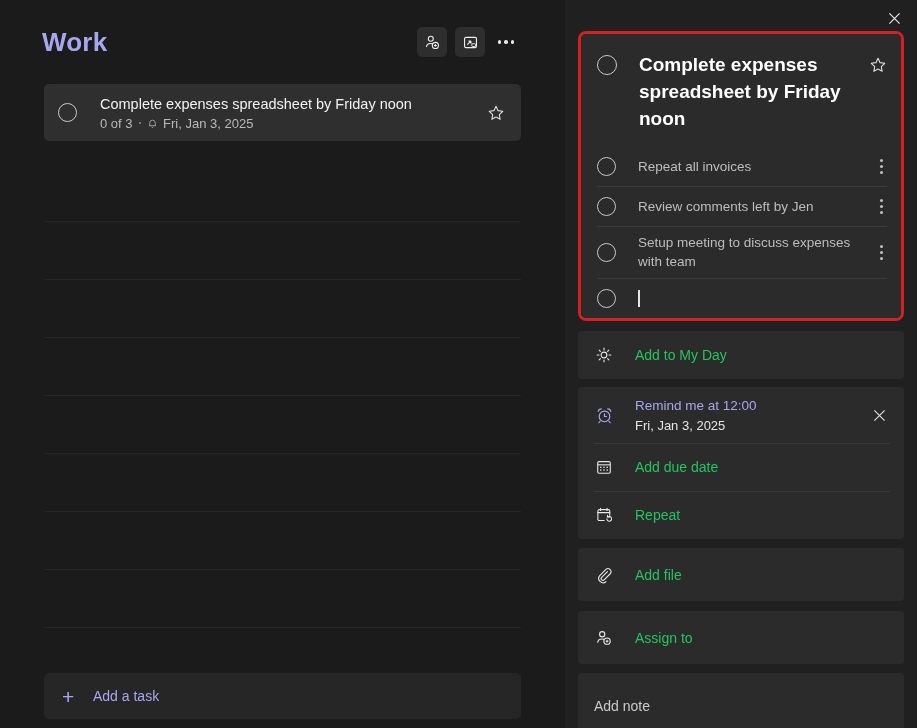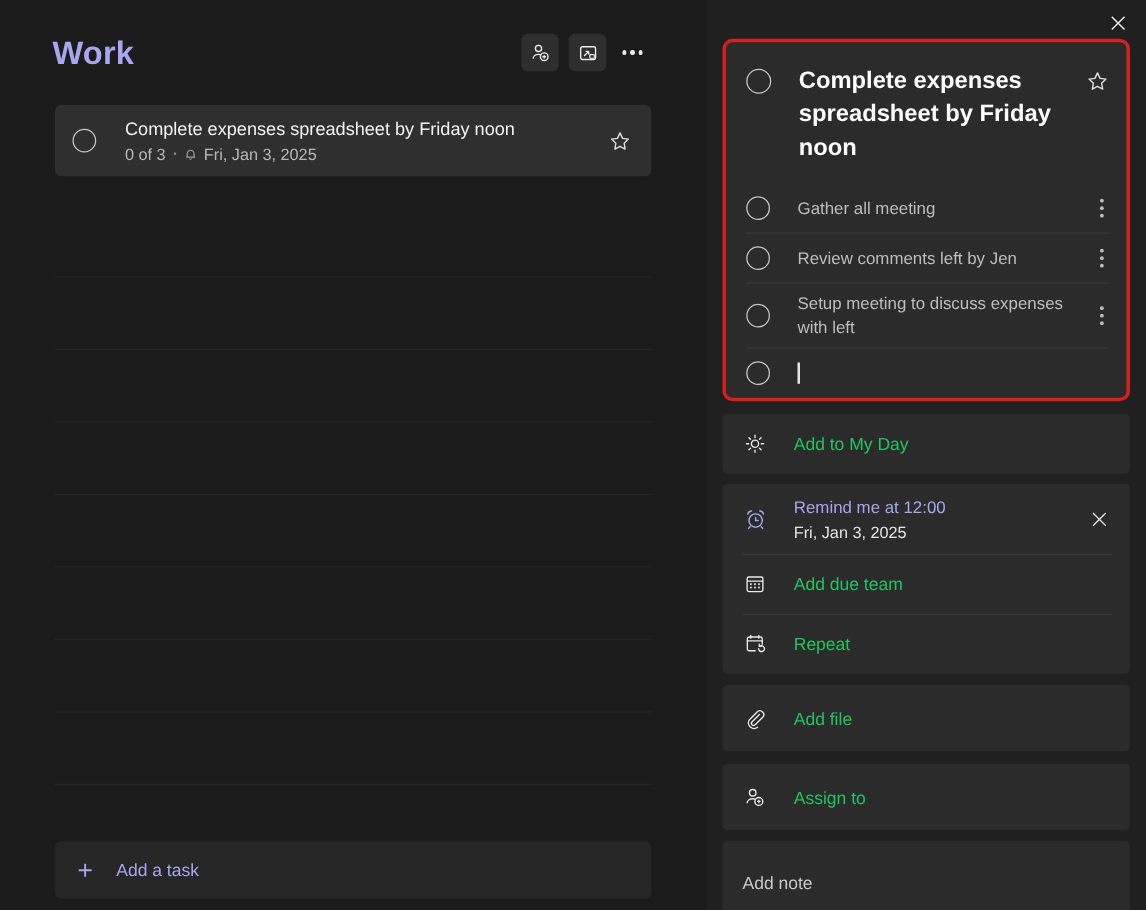--- a/index.html
+++ b/index.html
@@ -438,41 +438,41 @@
         <div id="detail-title">Complete expenses spreadsheet by Friday noon</div>
         <span class="star">
           <svg width="18" height="18" viewBox="0 0 20 20" fill="none" stroke="#dedede" stroke-width="1.25" stroke-linejoin="round">
             <path d="M10 2.6l2.3 4.8 5.2.7-3.8 3.7.9 5.2-4.6-2.5-4.6 2.5.9-5.2L2.5 8.1l5.2-.7z"></path>
           </svg>
         </span>
       </div>
 
       <div class="step-row">
         <div class="circle-check"></div>
-        <div class="step-text">Gather all meeting</div>
+        <div class="step-text">Repeat all invoices</div>
         <span class="ellipsis-v">
             <i></i>
             <i></i>
             <i></i>
           </span>
       </div>
 
       <div class="step-row">
         <div class="circle-check"></div>
         <div class="step-text">Review comments left by Jen</div>
         <span class="ellipsis-v">
             <i></i>
             <i></i>
             <i></i>
           </span>
       </div>
 
       <div class="step-row">
         <div class="circle-check"></div>
-        <div class="step-text">Setup meeting to discuss expenses with left</div>
+        <div class="step-text">Setup meeting to discuss expenses with team</div>
         <span class="ellipsis-v">
             <i></i>
             <i></i>
             <i></i>
           </span>
       </div>
 
       <div class="step-row" id="new-step-row">
         <div class="circle-check"></div>
         <div class="step-text"><span id="caret"></span></div>
@@ -523,21 +523,21 @@
           <g fill="#e9e9e9" stroke="none">
             <rect x="5.6" y="9.6" width="1.5" height="1.5"></rect>
             <rect x="9.2" y="9.6" width="1.5" height="1.5"></rect>
             <rect x="12.8" y="9.6" width="1.5" height="1.5"></rect>
             <rect x="5.6" y="12.6" width="1.5" height="1.5"></rect>
             <rect x="9.2" y="12.6" width="1.5" height="1.5"></rect>
             <rect x="12.8" y="12.6" width="1.5" height="1.5"></rect>
           </g>
         </svg>
       </span>
-      <span class="lbl">Add due team</span>
+      <span class="lbl">Add due date</span>
     </div>
 
     <div class="opt-row sep">
       <span class="ico">
         <svg width="18" height="18" viewBox="0 0 20 20" fill="none" stroke="#e9e9e9" stroke-width="1.2" stroke-linecap="round">
           <path d="M16.4 10.4V5.6A1.6 1.6 0 0 0 14.8 4H4.8a1.6 1.6 0 0 0-1.6 1.6v9a1.6 1.6 0 0 0 1.6 1.6h5.4"></path>
           <path d="M3.2 7.4h13.2"></path>
           <path d="M6.2 2.6v2.4M13.4 2.6v2.4"></path>
           <path d="M13.2 14.3a2.6 2.6 0 1 0 1.1-2.1"></path>
           <path d="M13.8 10.3v2h2"></path>

